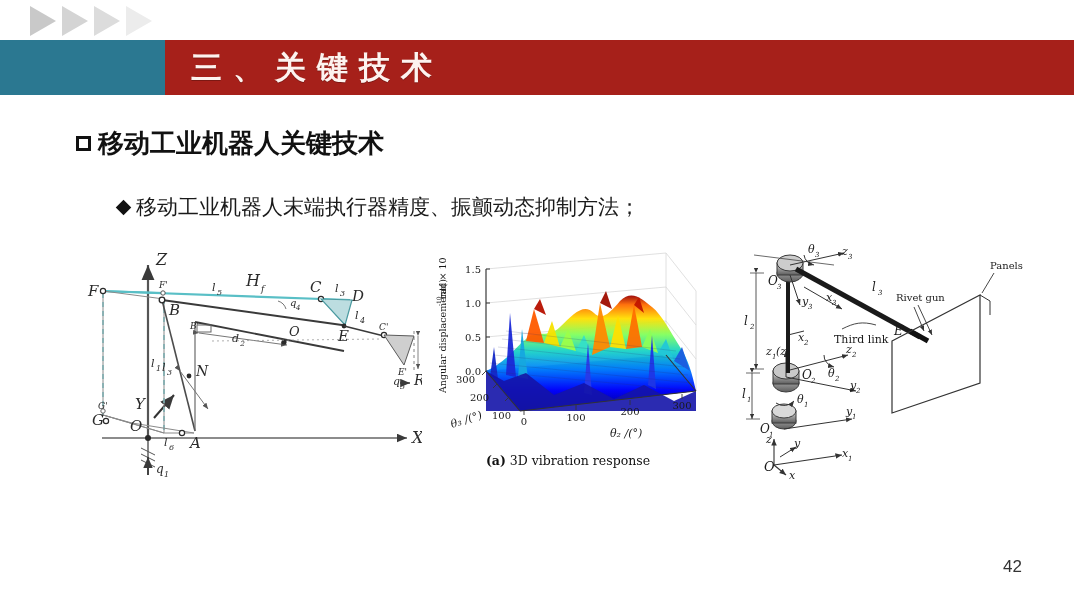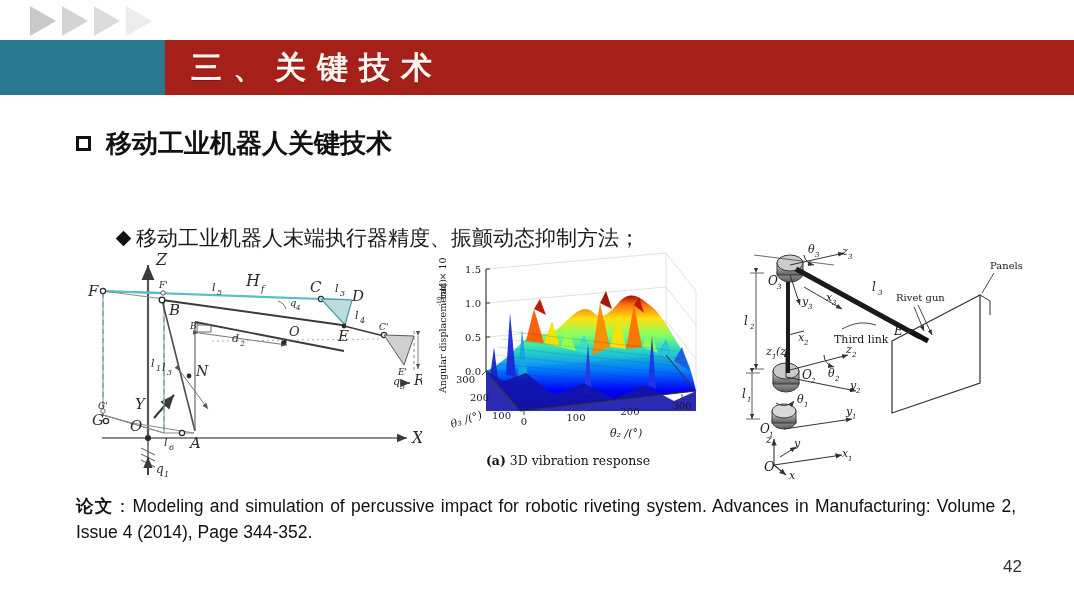--- a/index.html
+++ b/index.html
@@ -27,30 +27,30 @@
     color:#fdf3ef;font-size:31px;font-weight:bold;letter-spacing:11px;
     margin-left:26px;font-family:"DejaVu Sans","Liberation Sans",sans-serif;
     text-shadow:0 1px 0 rgba(0,0,0,.25);
   }
 
   
   .h-level1{
     position:absolute;left:76px;top:126px;
     font-size:26px;font-weight:bold;color:#111;
     font-family:"DejaVu Sans","Liberation Sans",sans-serif;
-    display:flex;align-items:center;gap:15px;white-space:nowrap;
+    display:flex;align-items:center;gap:7px;white-space:nowrap;
   }
   .sq-bullet{
     display:inline-block;width:15px;height:15px;border:3px solid #111;box-sizing:border-box;
   }
   .h-level2{
     position:absolute;left:118px;top:193px;
     font-size:21px;color:#1a1a1a;font-weight:normal;
     font-family:"DejaVu Sans","Liberation Sans",sans-serif;
-    display:flex;align-items:center;gap:7px;white-space:nowrap;margin-top:31px;
+    display:flex;align-items:center;gap:7px;white-space:nowrap;
   }
   .dia-bullet{
     display:inline-block;width:11px;height:11px;background:#111;transform:rotate(45deg);
   }
 
   
   .figures{position:absolute;left:62px;top:243px;width:990px;height:240px;}
   .fig{position:absolute;top:0;height:240px;}
   .fig-a{left:0;width:360px;}
   .fig-b{left:372px;width:268px;}
@@ -457,19 +457,16 @@
           <polygon points="150,98 238,52 238,140 150,170" fill="none" stroke="#333" stroke-width="1.2"></polygon>
           <line x1="238" y1="52" x2="248" y2="58" stroke="#333" stroke-width="1"></line>
           <line x1="248" y1="58" x2="248" y2="72" stroke="#333" stroke-width="1"></line>
           <path d="M252,30 L240,50" fill="none" stroke="#333" stroke-width="0.9"></path>
           <text x="248" y="26" font-size="10" font-style="normal">Panels</text>
         </g>
       </svg>
     </div>
   </div>
 
-  <div class="caption">
-    <span class="cn">论文</span><span>：</span><span>Modeling and simulation of percussive impact for robotic riveting system. Advances in Manufacturing: Volume 2, Issue 4 (2014), Page 344-352.</span>
-  </div>
 
   <div class="pageno">42</div>
 
 </div>
 
 </body></html>

